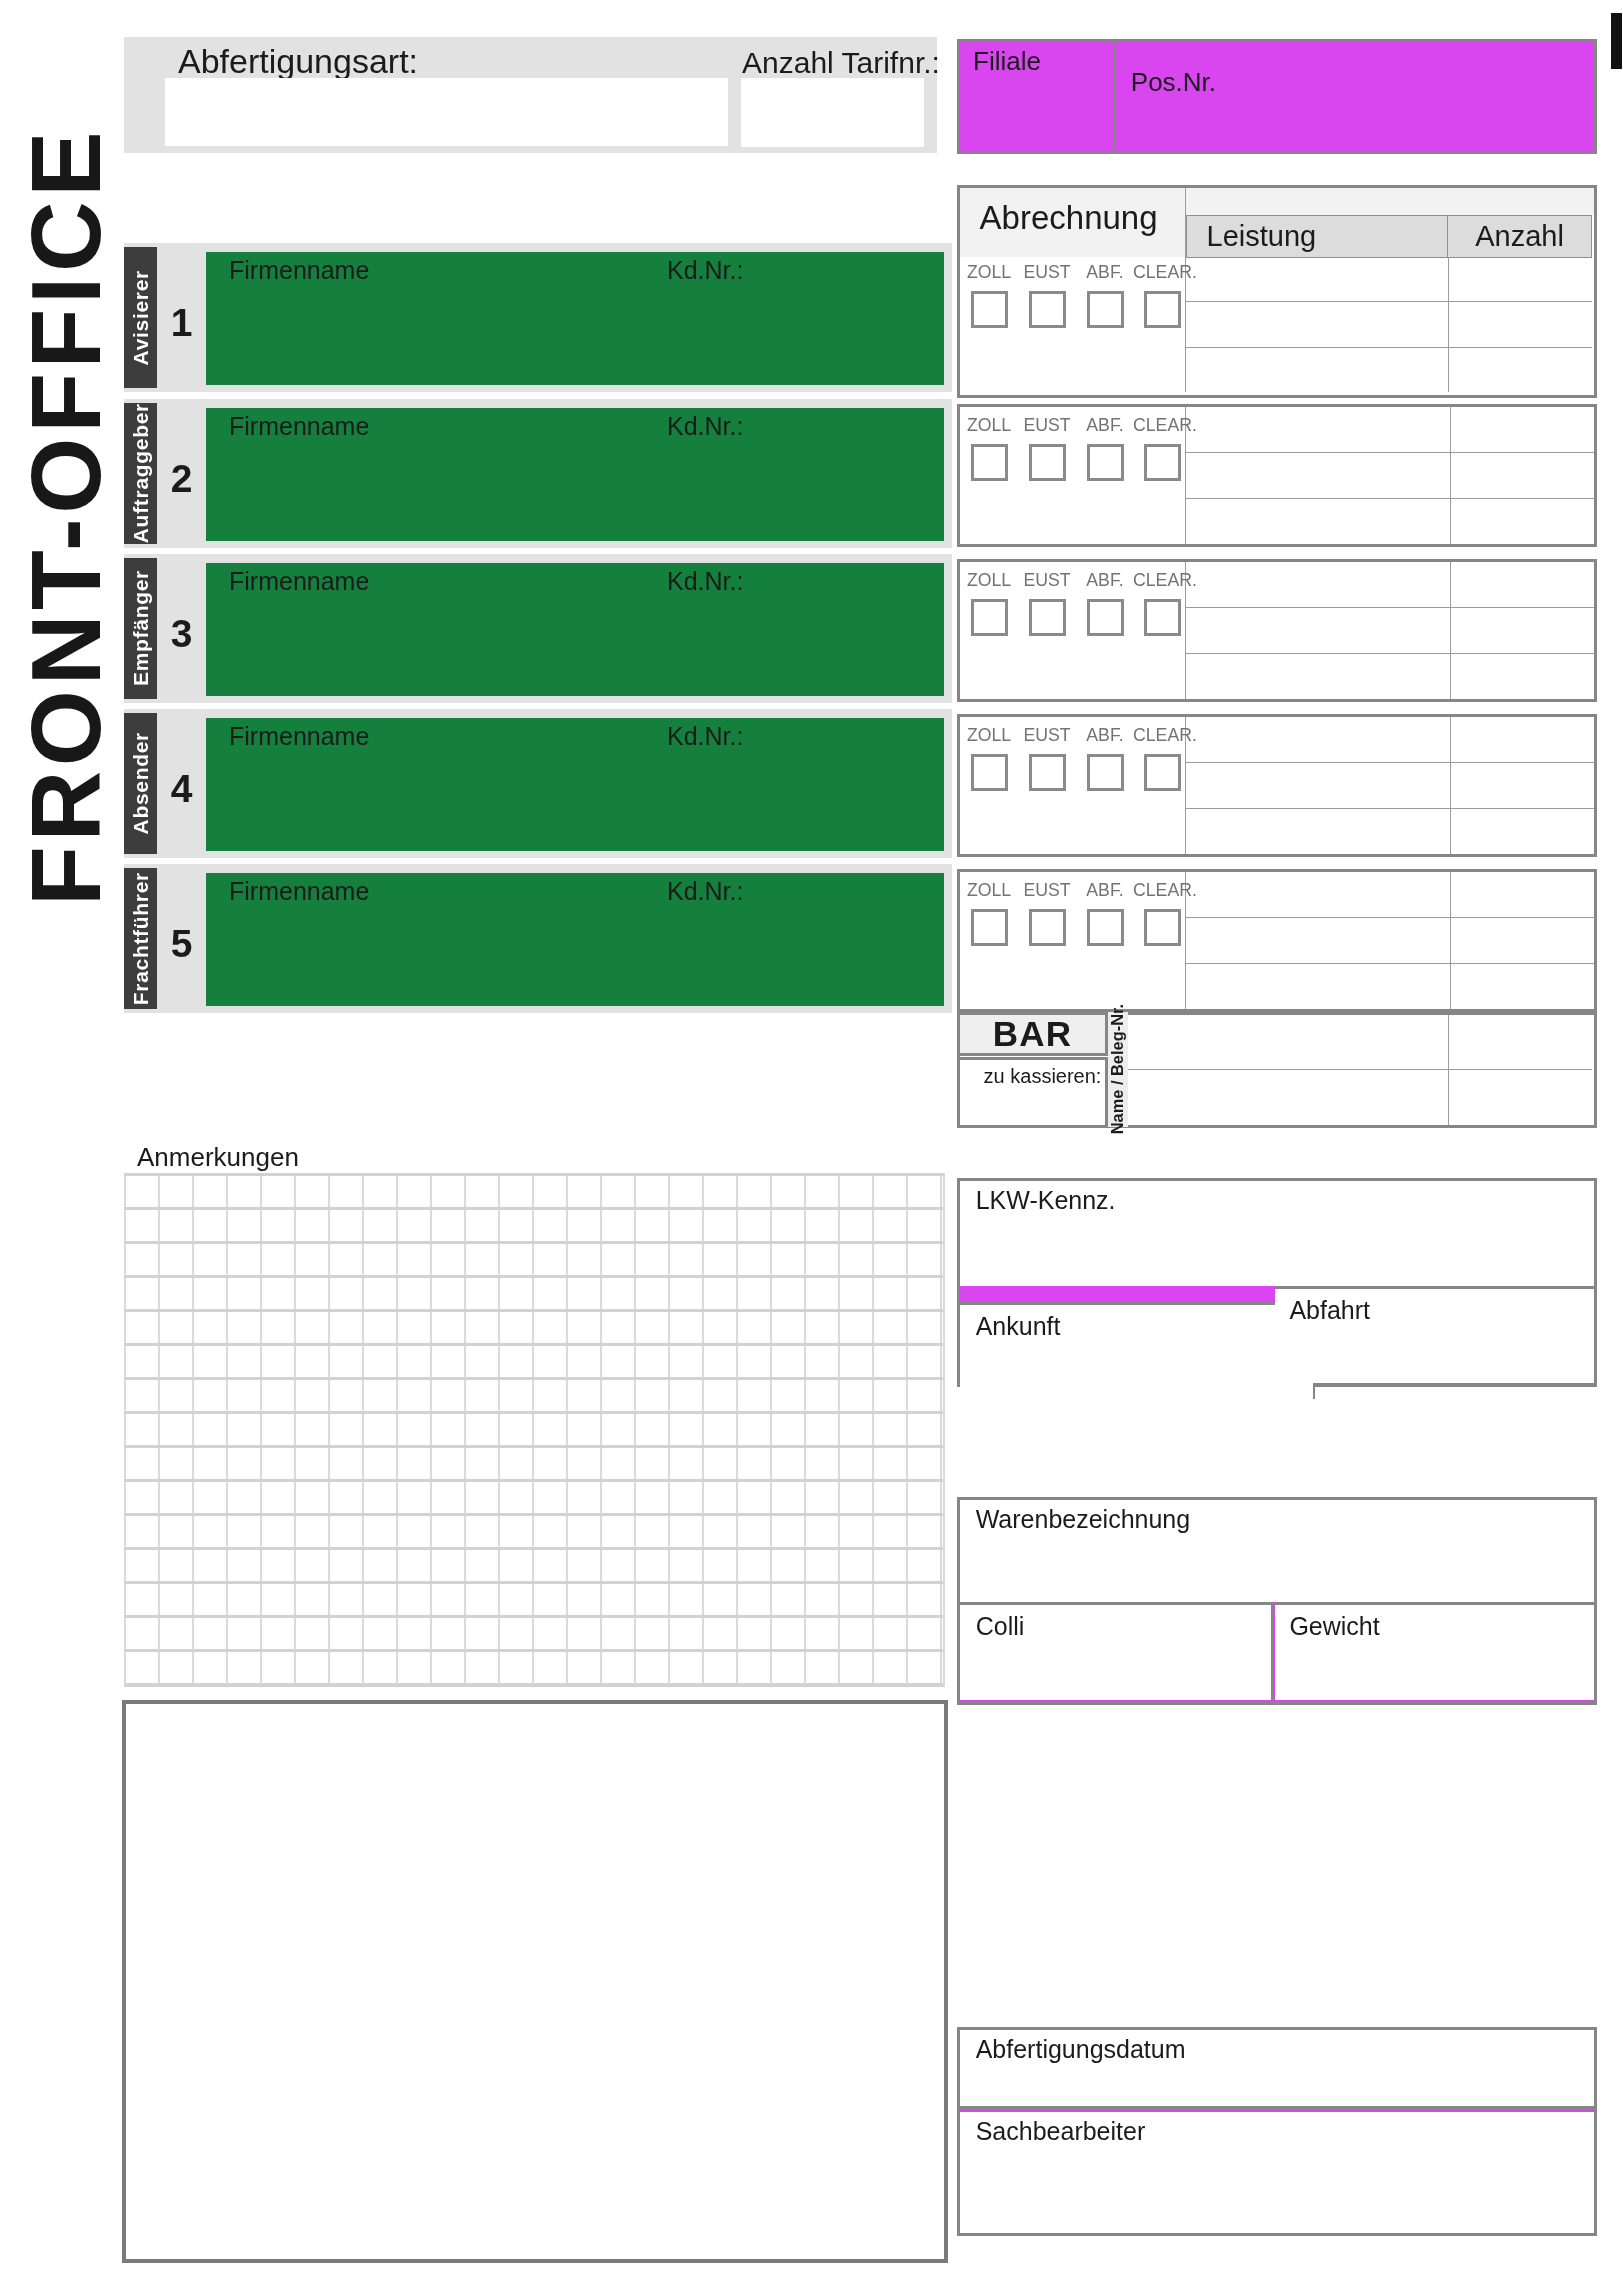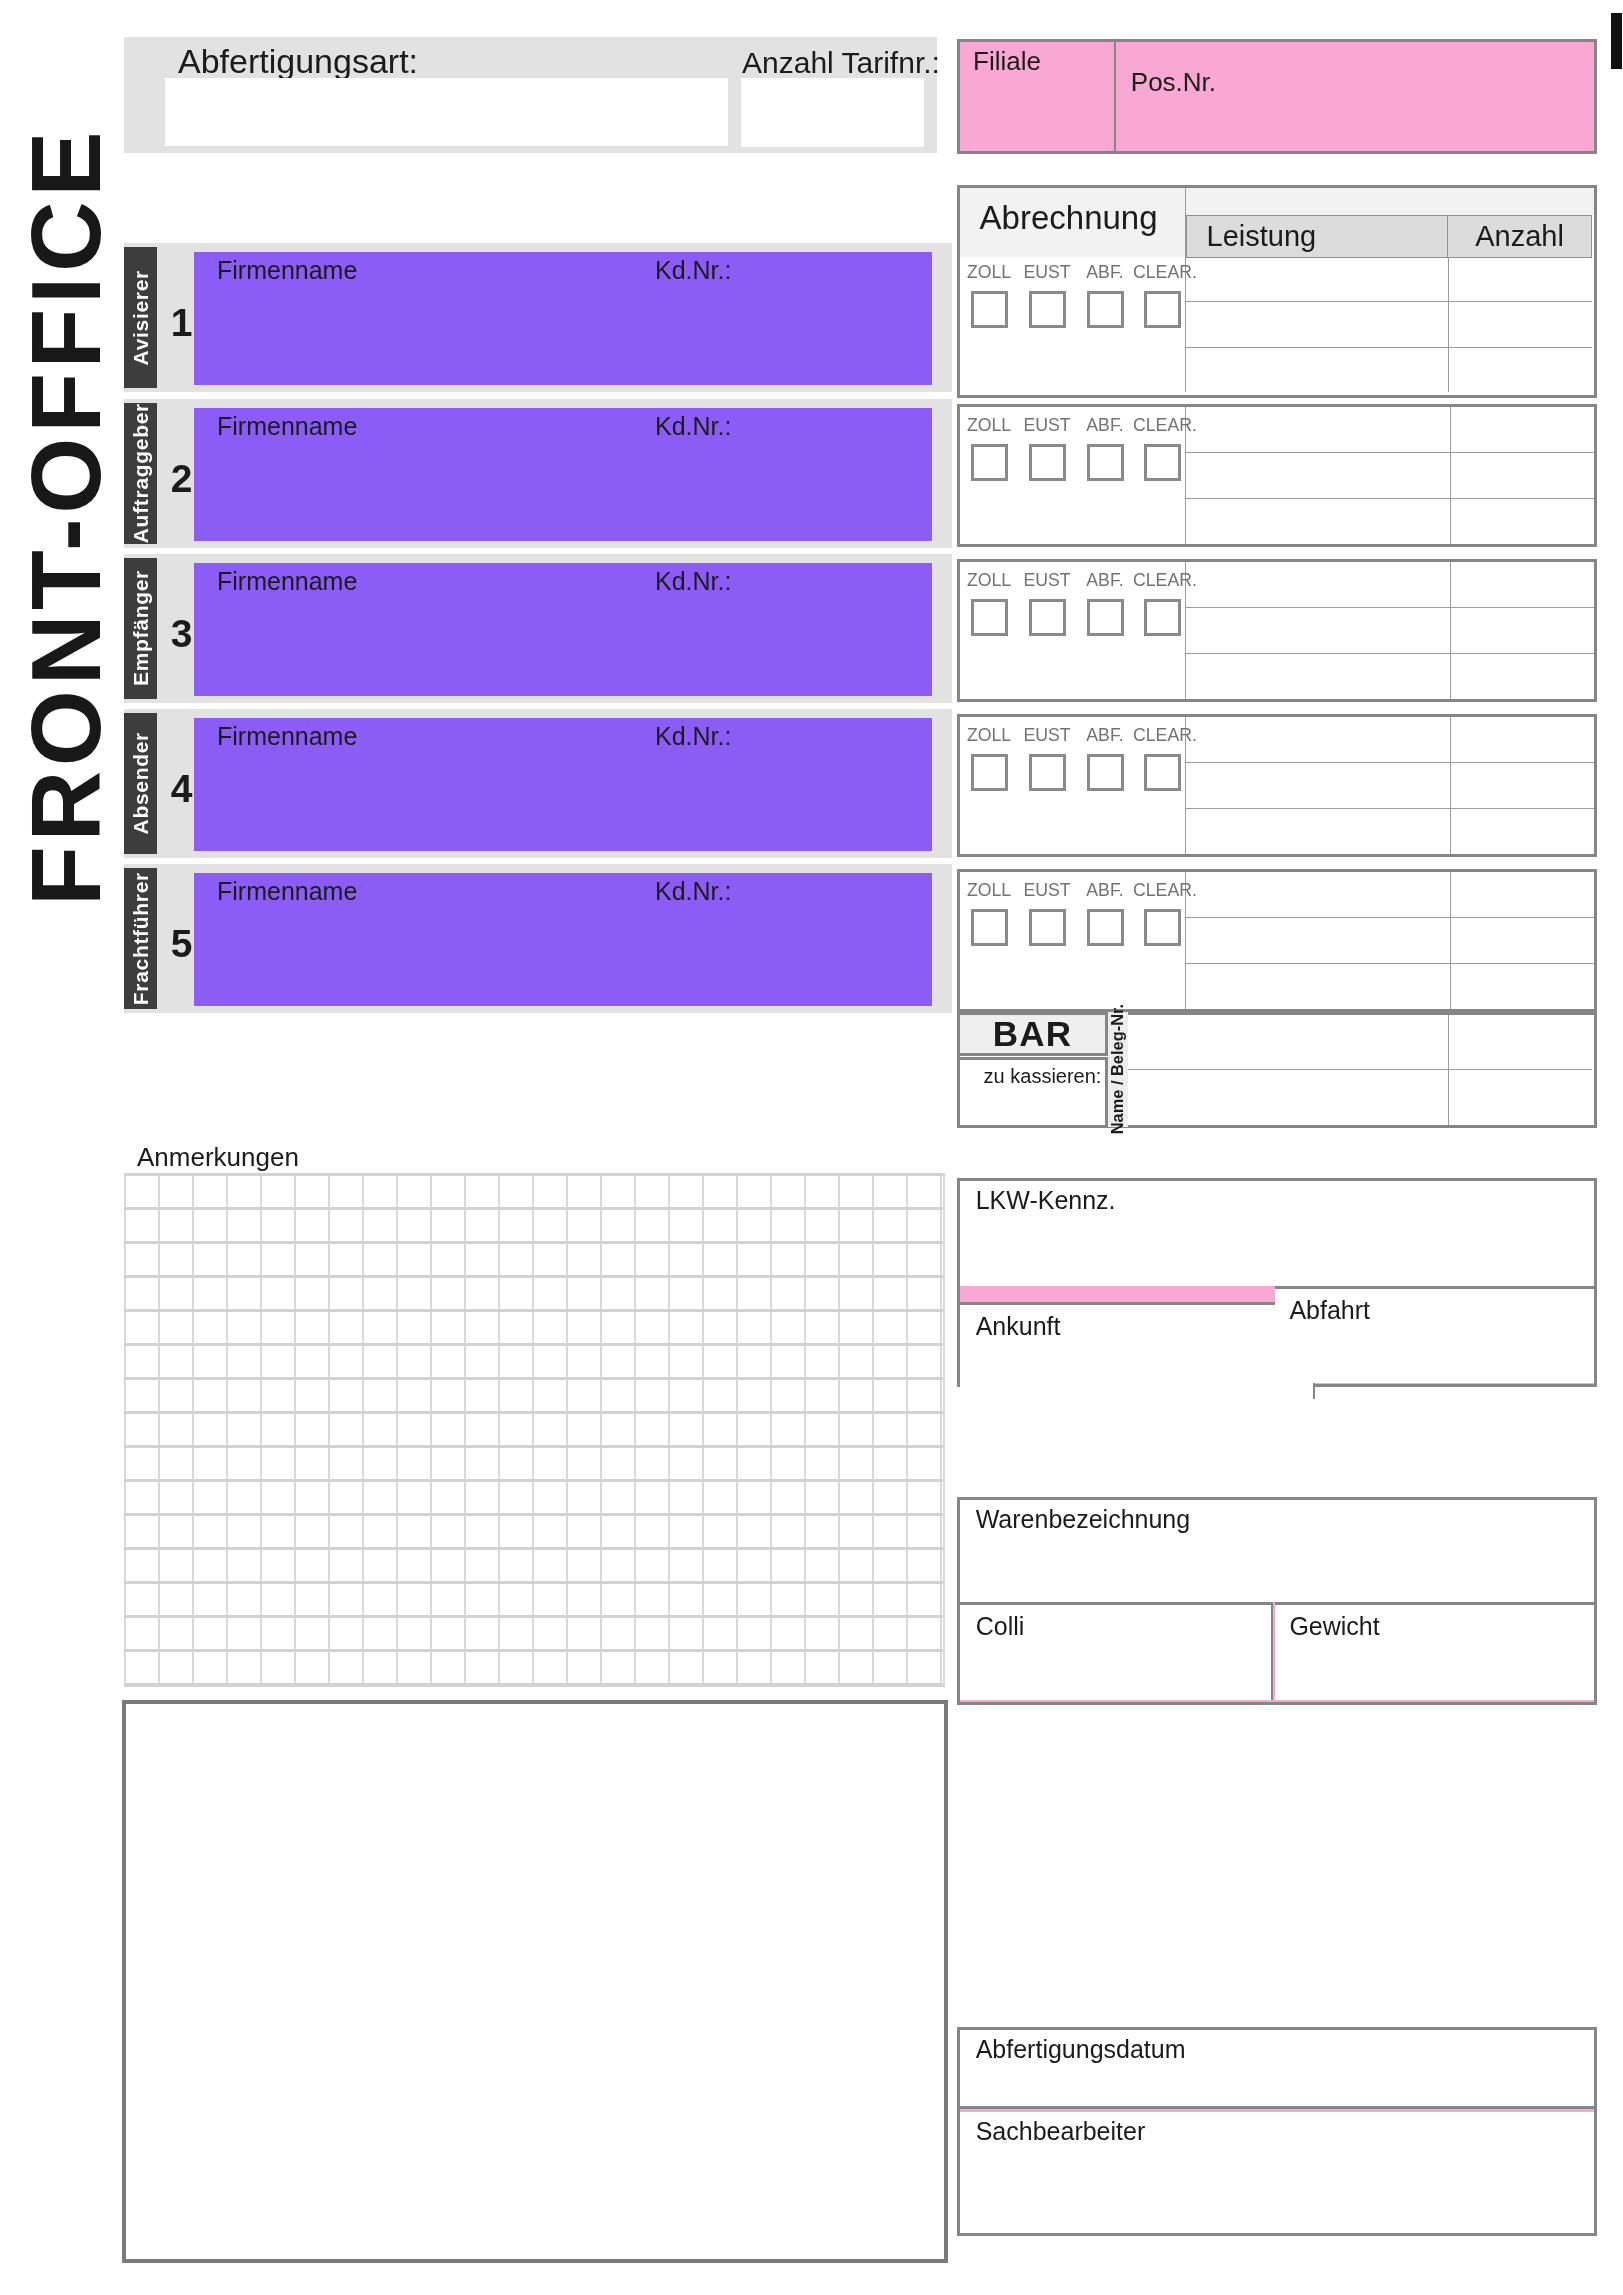--- a/index.html
+++ b/index.html
@@ -17,31 +17,31 @@
     font-size:98px;font-weight:800;letter-spacing:4.6px;
     color:#181818;white-space:nowrap;line-height:99px;
   }
 
   
   .top-band{left:124px;top:37px;width:813px;height:116px;background:#e2e2e2;}
   .lbl{position:absolute;white-space:nowrap;}
   .fld{position:absolute;background:#ffffff;}
 
   
-  .thickbox{position:absolute;background:#f9a8d4;border:3.9px solid #868686;box-sizing:border-box;}
+  .thickbox{position:absolute;background:#d946ef;border:3.9px solid #868686;box-sizing:border-box;}
 
   
   .party-band{position:absolute;left:124px;width:828px;height:149px;background:#e2e2e2;}
   .party-tab{position:absolute;left:0;top:3.9px;width:33px;height:141px;background:#3d3d3d;
     display:flex;align-items:center;justify-content:center;}
   .party-tab span{writing-mode:vertical-rl;transform:rotate(180deg);color:#ffffff;
     font-size:21px;font-weight:600;letter-spacing:0.7px;white-space:nowrap;}
   .party-number{position:absolute;left:33px;top:58px;width:49px;text-align:center;
     font-size:39px;font-weight:700;}
-  .party-box{position:absolute;left:70px;top:8.5px;width:738px;height:133px;background:#8b5cf6;}
+  .party-box{position:absolute;left:82px;top:8.5px;width:738px;height:133px;background:#15803d;}
   .party-box .fn{position:absolute;left:23px;top:4.6px;font-size:25px;}
   .party-box .kd{position:absolute;left:461px;top:4.6px;font-size:25px;}
 
   
   .blockbox{position:absolute;left:957px;width:640px;background:#ffffff;
     border:3.9px solid #868686;box-sizing:border-box;}
   .cb-zone{position:absolute;left:0;top:0;width:226px;height:100%;background:#ffffff;
     border-right:1.3px solid #9c9c9c;box-sizing:border-box;}
   .cb-col{position:absolute;width:58px;text-align:center;}
   .cb-label{display:block;font-size:17.7px;letter-spacing:0;color:#737373;}

